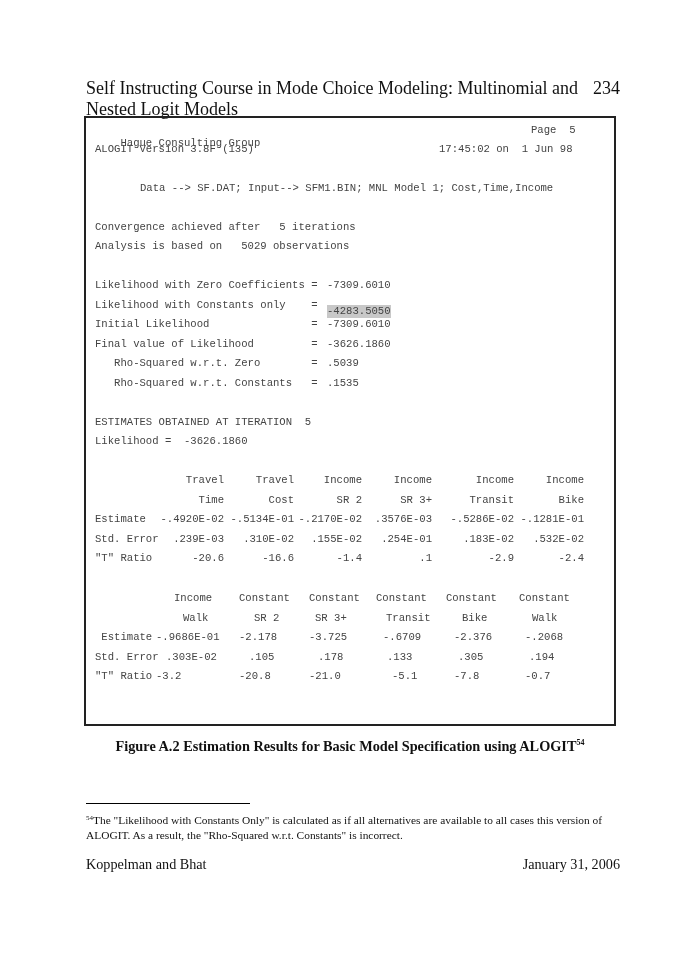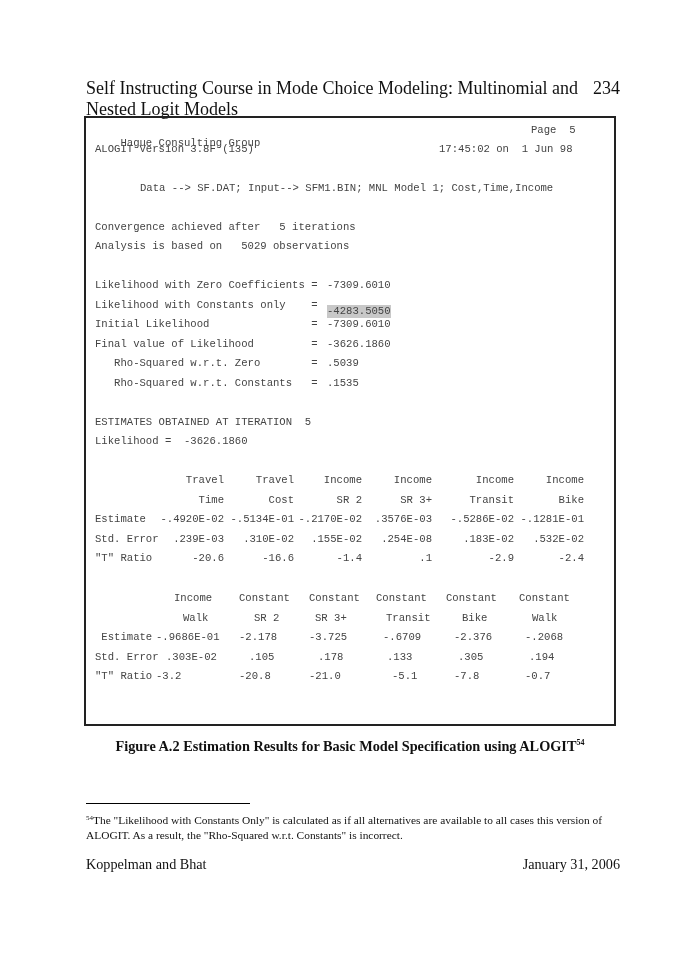--- a/index.html
+++ b/index.html
@@ -89,21 +89,21 @@
       <div class="line" style="top: 395px; left: auto; right: 390px;">-.4920E-02</div>
       <div class="line" style="top: 395px; left: auto; right: 320px;">-.5134E-01</div>
       <div class="line" style="top: 395px; left: auto; right: 252px;">-.2170E-02</div>
       <div class="line" style="top: 395px; left: auto; right: 182px;">.3576E-03</div>
       <div class="line" style="top: 395px; left: auto; right: 100px;">-.5286E-02</div>
       <div class="line" style="top: 395px; left: auto; right: 30px;">-.1281E-01</div>
       <div class="line" style="top: 414.5px; left: 9px;">Std. Error</div>
       <div class="line" style="top: 414.5px; left: auto; right: 390px;">.239E-03</div>
       <div class="line" style="top: 414.5px; left: auto; right: 320px;">.310E-02</div>
       <div class="line" style="top: 414.5px; left: auto; right: 252px;">.155E-02</div>
-      <div class="line" style="top: 414.5px; left: auto; right: 182px;">.254E-08</div>
+      <div class="line" style="top: 414.5px; left: auto; right: 182px;">.254E-01</div>
       <div class="line" style="top: 414.5px; left: auto; right: 100px;">.183E-02</div>
       <div class="line" style="top: 414.5px; left: auto; right: 30px;">.532E-02</div>
       <div class="line" style="top: 434px; left: 9px;">"T" Ratio</div>
       <div class="line" style="top: 434px; left: auto; right: 390px;">-20.6</div>
       <div class="line" style="top: 434px; left: auto; right: 320px;">-16.6</div>
       <div class="line" style="top: 434px; left: auto; right: 252px;">-1.4</div>
       <div class="line" style="top: 434px; left: auto; right: 182px;">.1</div>
       <div class="line" style="top: 434px; left: auto; right: 100px;">-2.9</div>
       <div class="line" style="top: 434px; left: auto; right: 30px;">-2.4</div>
     </div>

